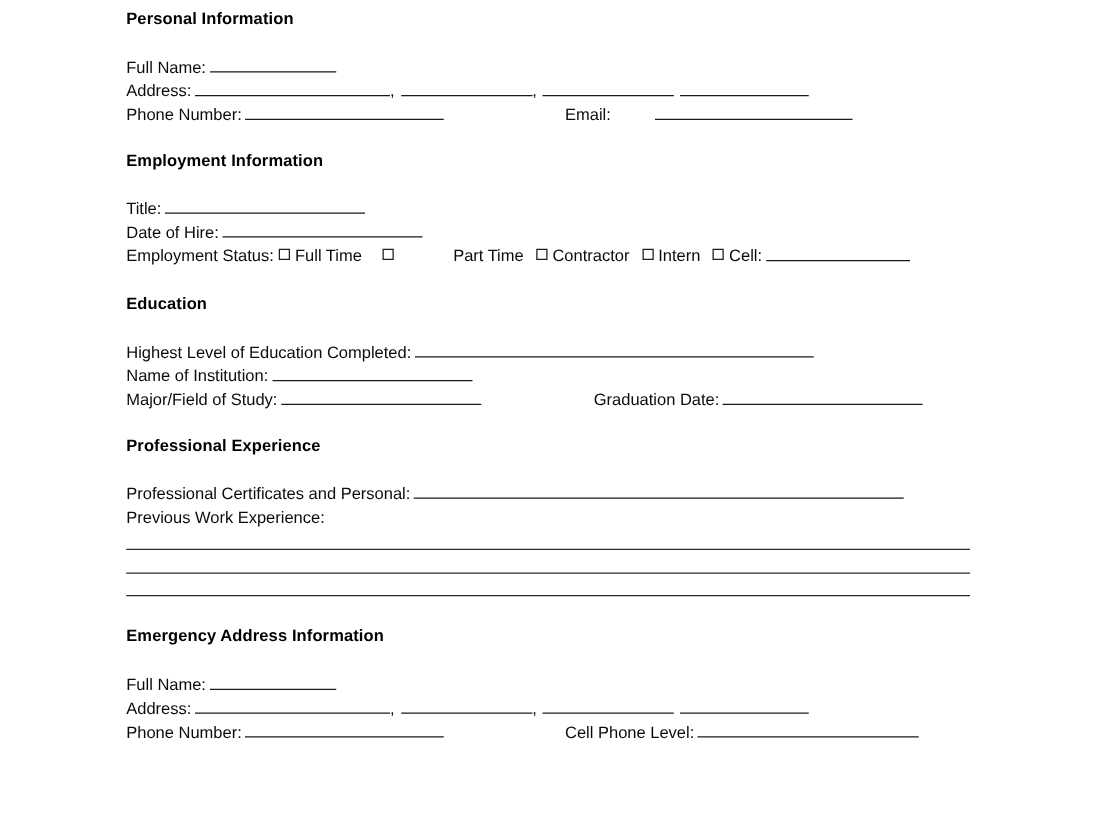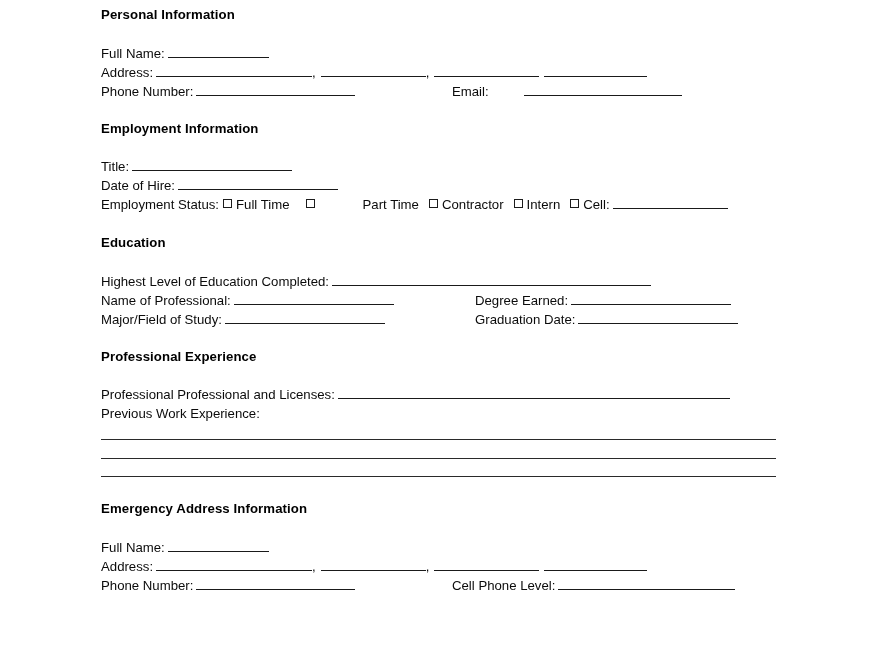--- a/index.html
+++ b/index.html
@@ -166,41 +166,37 @@
   </div>
 
   <div class="section-heading" style="top:235px;">Education</div>
 
   <div class="row" style="top:273px;">
     <span class="label">Highest Level of Education Completed:</span>
     <span class="blank" style="width:319px;"></span>
   </div>
 
   <div class="row" style="top:292px;">
-    <span class="label">Name of Professional:</span>
-    <span class="blank" style="width:160px;"></span>
-  </div>
-  <div class="row right-col" style="top:292px;left:475px;">
-    <span class="label">Degree Earned:</span>
+    <span class="label">Name of Institution:</span>
     <span class="blank" style="width:160px;"></span>
   </div>
 
   <div class="row" style="top:311px;">
     <span class="label">Major/Field of Study:</span>
     <span class="blank" style="width:160px;"></span>
   </div>
   <div class="row right-col" style="top:311px;left:475px;">
     <span class="label">Graduation Date:</span>
     <span class="blank" style="width:160px;"></span>
   </div>
 
   <div class="section-heading" style="top:349px;">Professional Experience</div>
 
   <div class="row" style="top:386px;">
-    <span class="label">Professional Professional and Licenses:</span>
+    <span class="label">Professional Certificates and Personal:</span>
     <span class="blank" style="width:392px;"></span>
   </div>
 
   <div class="row" style="top:405px;">
     <span class="label">Previous Work Experience:</span>
   </div>
 
   <div class="rule" style="top:439px;width:675px;"></div>
   <div class="rule" style="top:458px;width:675px;"></div>
   <div class="rule" style="top:476px;width:675px;"></div>

